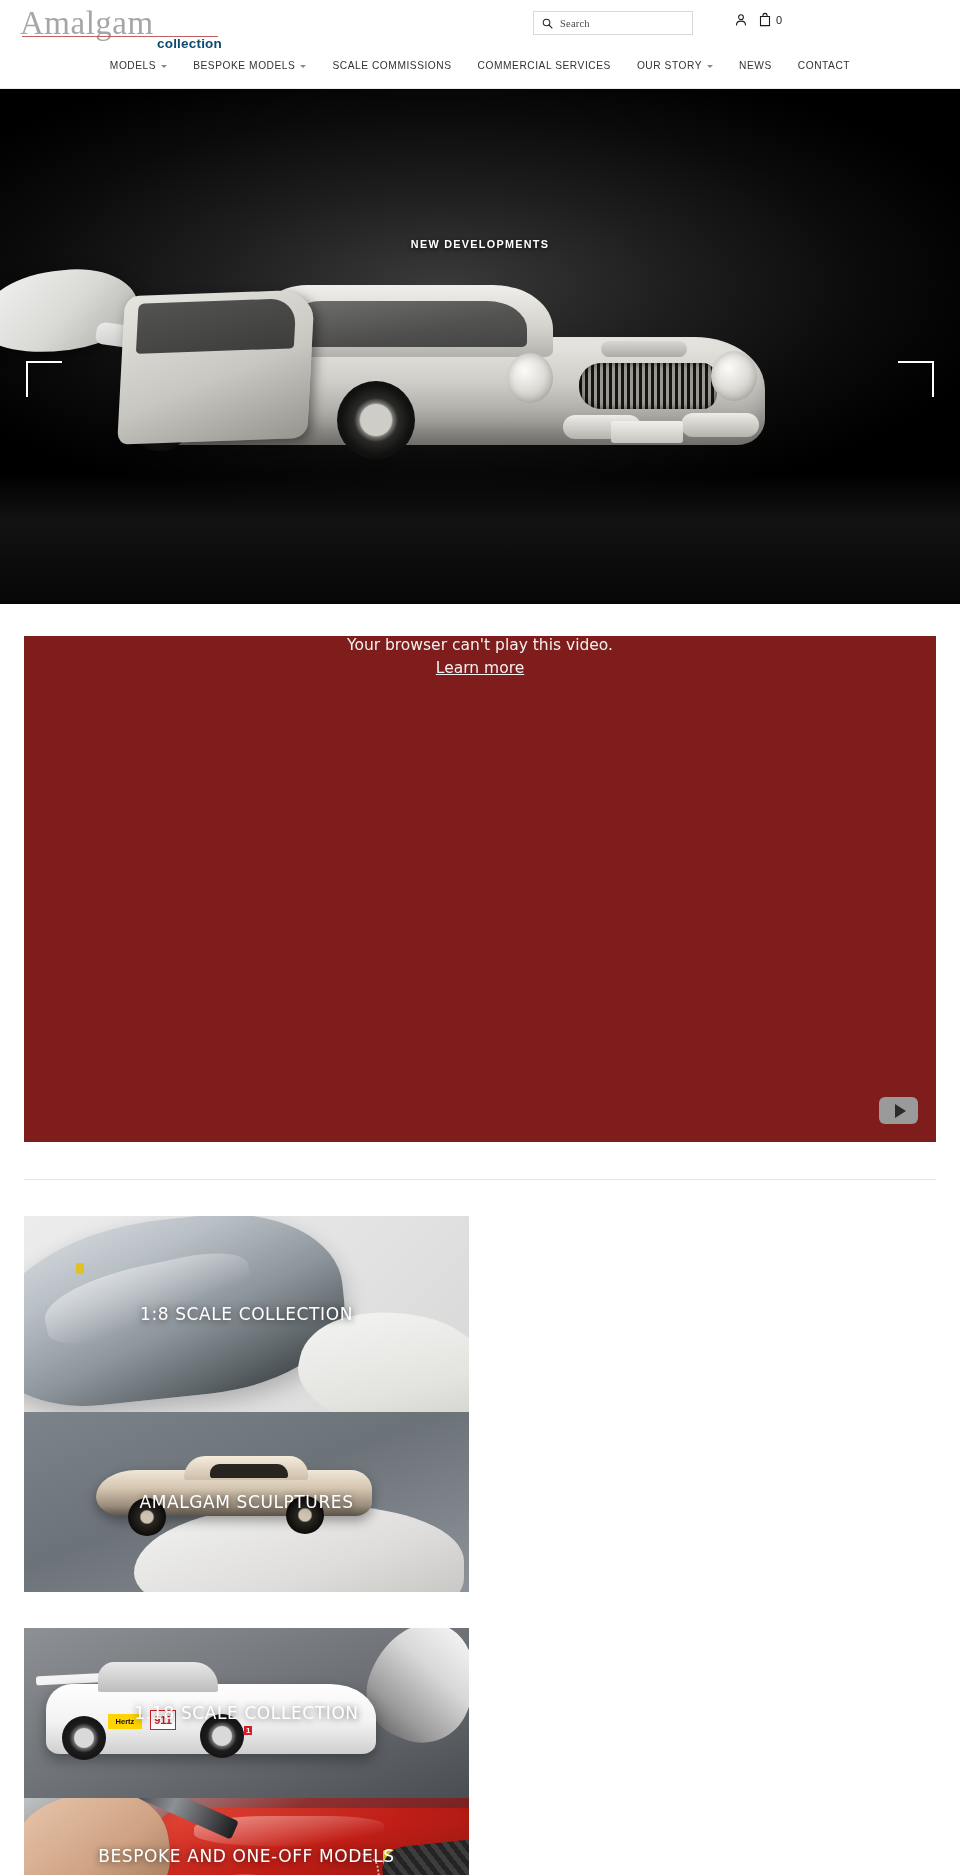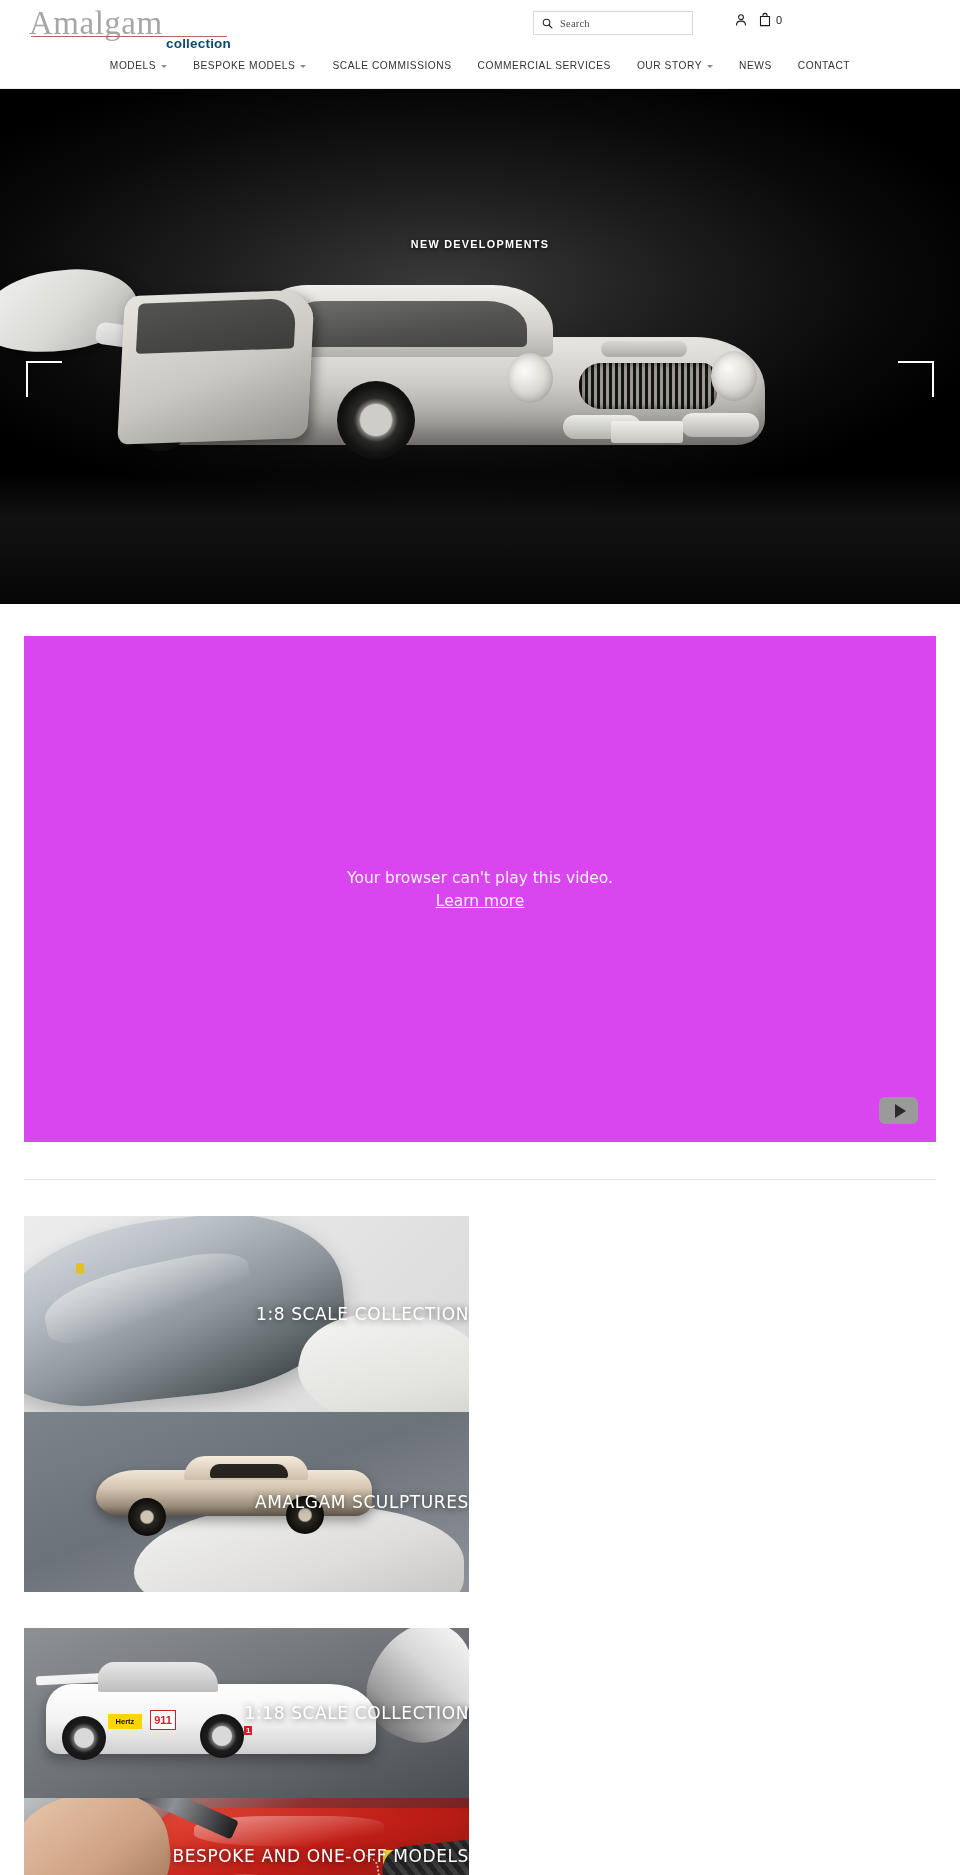--- a/index.html
+++ b/index.html
@@ -13,21 +13,21 @@
 
   
   .header {
     position: relative;
     height: 89px;
     background: #fff;
     border-bottom: 1px solid #eceaea;
   }
   .logo-wrap {
     position: absolute;
-    left: 29px;
+    left: 20px;
     top: 6px;
     width: 210px;
     height: 44px;
   }
   .logo-amalgam {
     font-family: "Liberation Serif", serif;
     font-size: 33px;
     letter-spacing: 0.5px;
     color: #a6a6a6;
     line-height: 34px;
@@ -261,25 +261,25 @@
   }
   .hero-arrow.prev { left: 26px; border-top: 2px solid #fff; border-left: 2px solid #fff; }
   .hero-arrow.next { right: 26px; border-top: 2px solid #fff; border-right: 2px solid #fff; }
 
   
   .video-section { padding: 32px 24px 0 24px; }
   .video-frame {
     position: relative;
     width: 912px;
     height: 506px;
-    background: #d946ef;
+    background: #7f1d1d;
     display: flex;
     flex-direction: column;
     align-items: center;
-    justify-content: center;
+    justify-content: flex-start;
   }
   .video-msg {
     font-size: 15.5px;
     color: #f1f1f1;
     font-family: "DejaVu Sans", sans-serif;
   }
   .video-link {
     margin-top: 5px;
     font-size: 15.5px;
     color: #f1f1f1;
@@ -320,21 +320,21 @@
     position: relative;
     width: 445px;
     overflow: hidden;
     cursor: pointer;
   }
   .tile-label {
     position: absolute;
     left: 0; right: 0;
     top: 50%;
     transform: translateY(-50%);
-    text-align: right;
+    text-align: center;
     color: #fff;
     font-size: 17px;
     letter-spacing: 0.6px;
     text-shadow: 0 1px 7px rgba(0,0,0,.65);
     font-family: "DejaVu Sans", sans-serif;
     pointer-events: none;
   }
 
   
   .t-18 { height: 196px; background: linear-gradient(135deg, #ebeceb 0%, #e2e3e2 55%, #d6d7d6 100%); }

